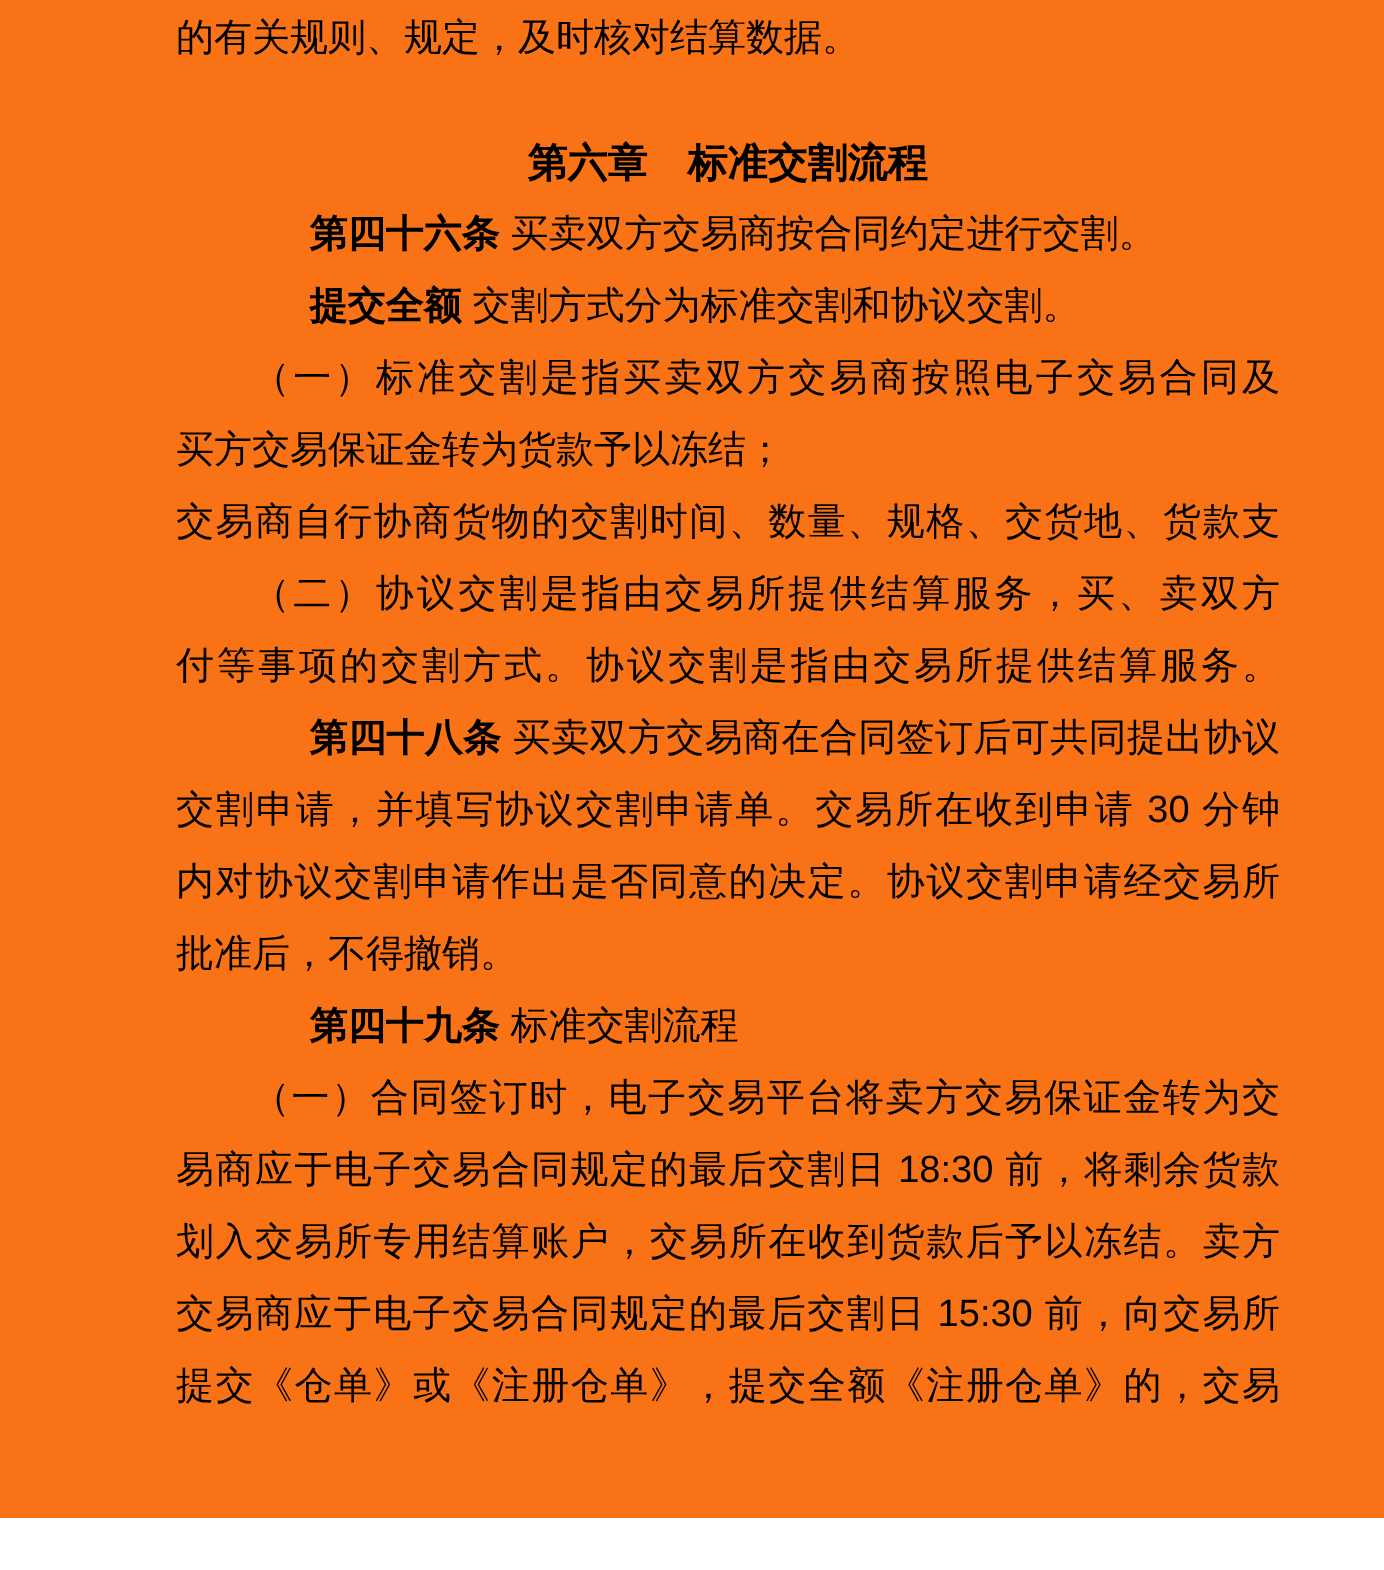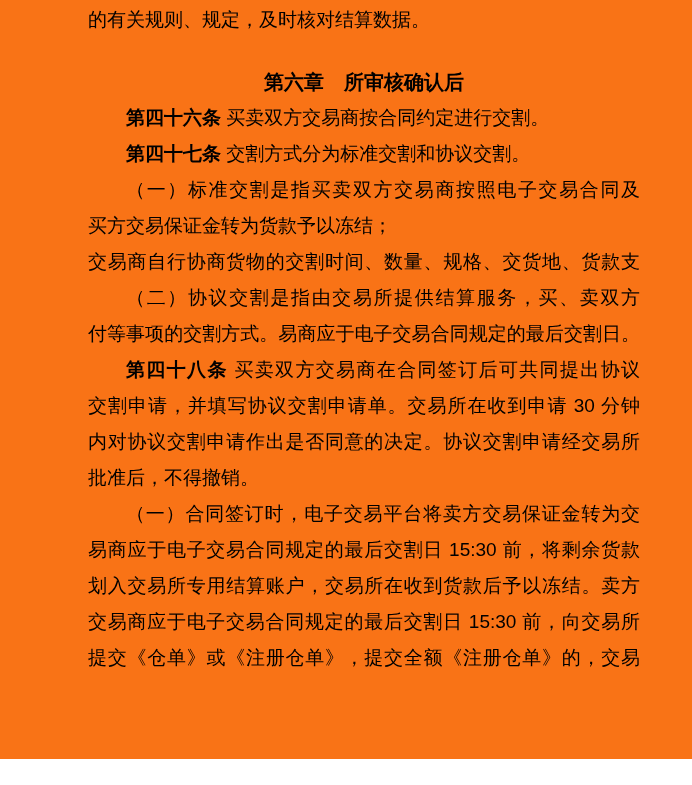--- a/index.html
+++ b/index.html
@@ -33,39 +33,41 @@
     text-indent: 2em;
   }
   .heading {
     font-weight: bold;
     text-align: center;
     margin-top: 26px;
     font-size: 20px;
   }
   .line b {
     font-weight: bold;
+    margin-left: 29px;
   }
 </style>
 </head>
 <body>
 
 <div class="page">
   <div id="content" style="color: rgb(0, 0, 0);">
       <div class="line">的有关规则、规定，及时核对结算数据。</div>
-      <div class="line heading">第六章　所审核确认后</div>
+      <div class="line heading">第六章　标准交割流程</div>
       <div class="line indent"><b>第四十六条</b> 买卖双方交易商按合同约定进行交割。</div>
-      <div class="line indent"><b>第四十七条</b> 交割方式分为标准交割和协议交割。</div>
+      <div class="line indent"><b>提交全额</b> 交割方式分为标准交割和协议交割。</div>
       <div class="line fill indent">（一）标准交割是指买卖双方交易商按照电子交易合同及</div>
       <div class="line">买方交易保证金转为货款予以冻结；</div>
       <div class="line fill">交易商自行协商货物的交割时间、数量、规格、交货地、货款支</div>
       <div class="line fill indent">（二）协议交割是指由交易所提供结算服务，买、卖双方</div>
-      <div class="line fill">付等事项的交割方式。易商应于电子交易合同规定的最后交割日。</div>
+      <div class="line fill">付等事项的交割方式。协议交割是指由交易所提供结算服务。</div>
       <div class="line fill indent"><b>第四十八条</b> 买卖双方交易商在合同签订后可共同提出协议</div>
       <div class="line fill">交割申请，并填写协议交割申请单。交易所在收到申请 30 分钟</div>
       <div class="line fill">内对协议交割申请作出是否同意的决定。协议交割申请经交易所</div>
       <div class="line">批准后，不得撤销。</div>
+      <div class="line indent"><b>第四十九条</b> 标准交割流程</div>
       <div class="line fill indent">（一）合同签订时，电子交易平台将卖方交易保证金转为交</div>
-      <div class="line fill">易商应于电子交易合同规定的最后交割日 15:30 前，将剩余货款</div>
+      <div class="line fill">易商应于电子交易合同规定的最后交割日 18:30 前，将剩余货款</div>
       <div class="line fill">划入交易所专用结算账户，交易所在收到货款后予以冻结。卖方</div>
       <div class="line fill">交易商应于电子交易合同规定的最后交割日 15:30 前，向交易所</div>
       <div class="line fill">提交《仓单》或《注册仓单》，提交全额《注册仓单》的，交易</div>
     </div>
 </div>
 
 </body></html>

